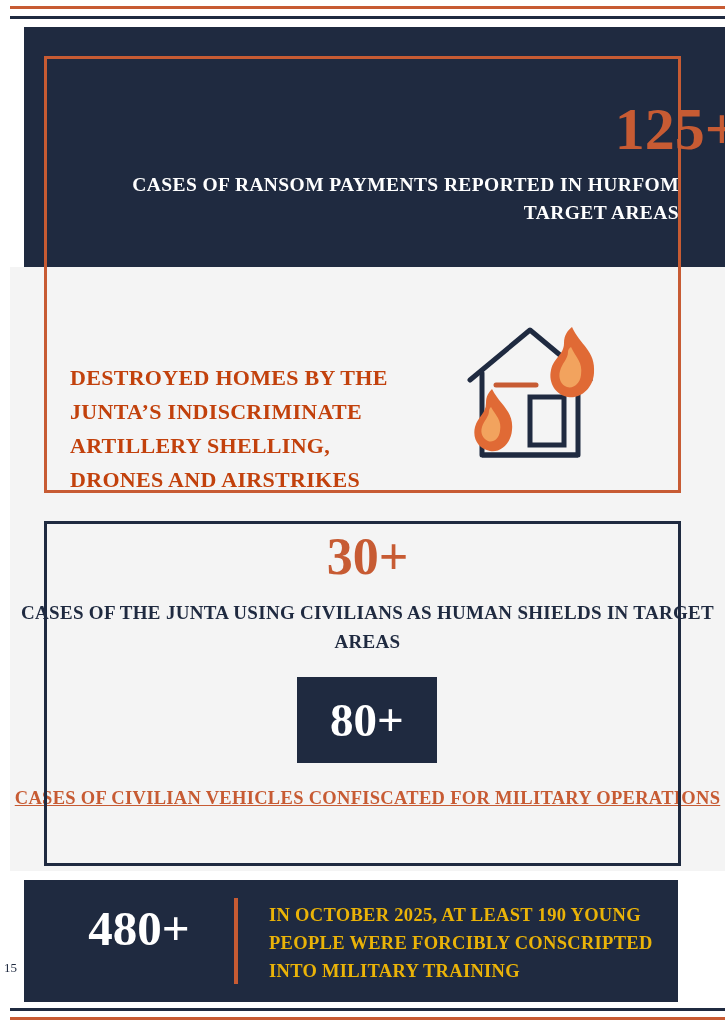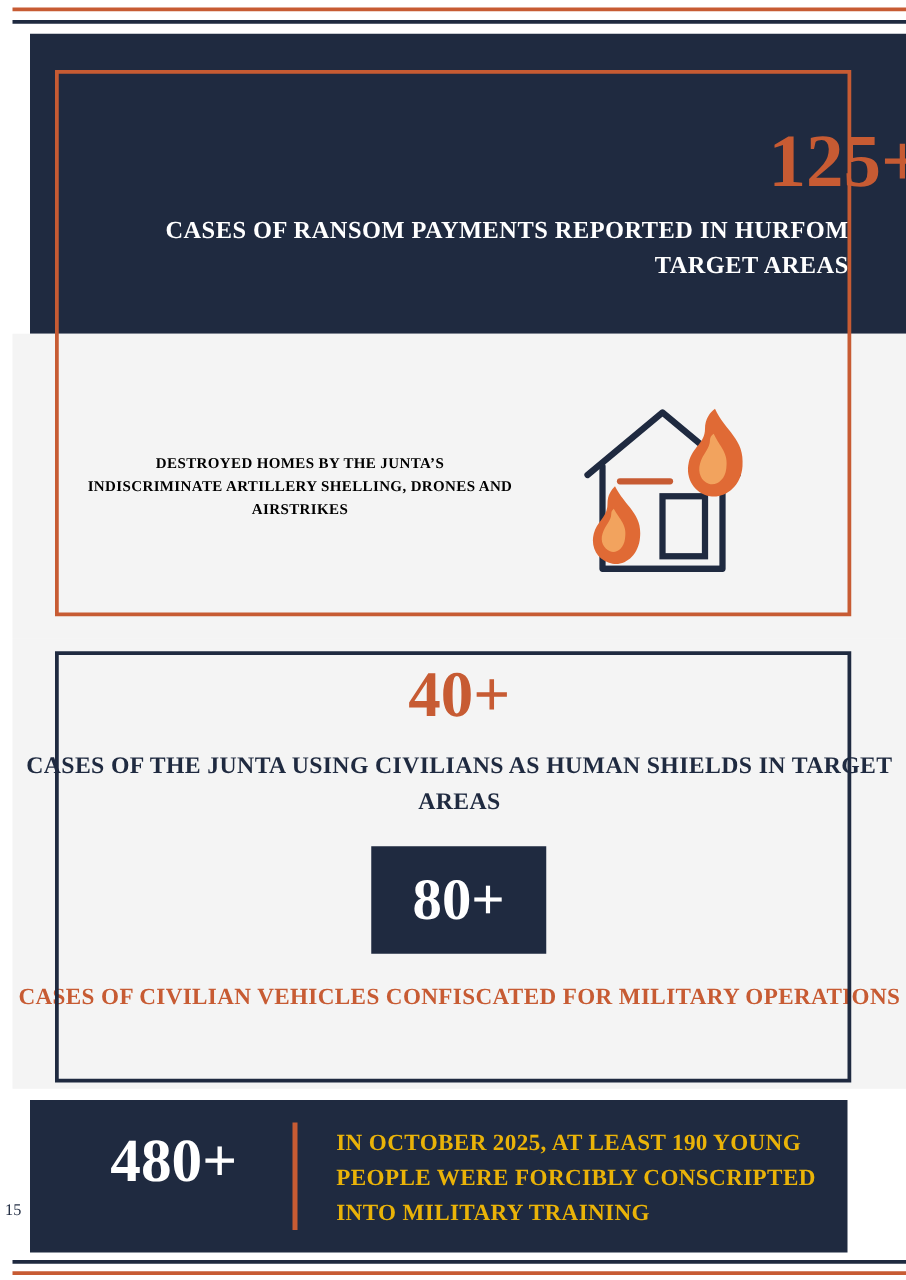--- a/index.html
+++ b/index.html
@@ -87,24 +87,23 @@
     text-align: center;
     font-size: 52px;
     font-weight: bold;
     color: #c75b33;
     line-height: 1;
   }
   .homes-caption {
     position: absolute;
     left: 60px; top: 94px;
     width: 340px;
-    text-align: center;
-    font-size: 12px;
-    font-weight: bold;
-    color: #000000;
+    font-size: 22px;
+    font-weight: bold;
+    color: #c2410c;
     line-height: 1.55;
     letter-spacing: 0.3px;
   }
   .house-icon {
     position: absolute;
     left: 420px; top: 18px;
     width: 200px; height: 200px;
   }
 
   
@@ -159,20 +158,21 @@
   .vehicles-caption {
     position: absolute;
     left: 0; top: 274px;
     width: 715px;
     text-align: center;
     font-size: 18.5px;
     font-weight: bold;
     color: #c75b33;
     line-height: 1.5;
     letter-spacing: 0.3px;
+    text-decoration: underline;
   }
 
   
   .block-conscript {
     position: absolute;
     left: 24px; top: 880px;
     width: 654px; height: 122px;
     background: #1f2a40;
     color: #ffffff;
   }
@@ -251,21 +251,21 @@
         <path d="M142 42 C150 60 166 66 164 88 C163 104 150 114 138 112 C126 110 118 98 121 85 C124 72 134 70 134 58 C134 50 138 45 142 42 Z" fill="#e06a35"></path>
         <path d="M141 62 C146 73 153 77 151 90 C150 99 143 104 137 102 C131 100 128 93 130 86 C132 78 138 74 138 67 C138 65 139 63 141 62 Z" fill="#f2a35e"></path>
 
         <path d="M62 104 C70 120 84 126 82 145 C81 159 70 168 60 166 C49 164 42 154 45 142 C48 131 56 129 56 118 C56 111 59 107 62 104 Z" fill="#e06a35"></path>
         <path d="M61 122 C66 131 72 135 70 146 C69 154 63 158 58 156 C53 154 50 148 52 142 C54 135 59 132 59 126 C59 124 60 123 61 122 Z" fill="#f2a35e"></path>
       </svg>
     </div>
   </div>
 
   <div class="block-shields">
-    <div class="shields-number">40+</div>
+    <div class="shields-number">30+</div>
     <div class="shields-caption">CASES OF THE JUNTA USING CIVILIANS AS HUMAN SHIELDS IN TARGET AREAS</div>
     <div class="vehicles-box">
       <span>80+</span>
     </div>
     <div class="vehicles-caption">CASES OF CIVILIAN VEHICLES CONFISCATED FOR MILITARY OPERATIONS</div>
   </div>
 
   <div class="orange-frame"></div>
   <div class="navy-frame"></div>
 

